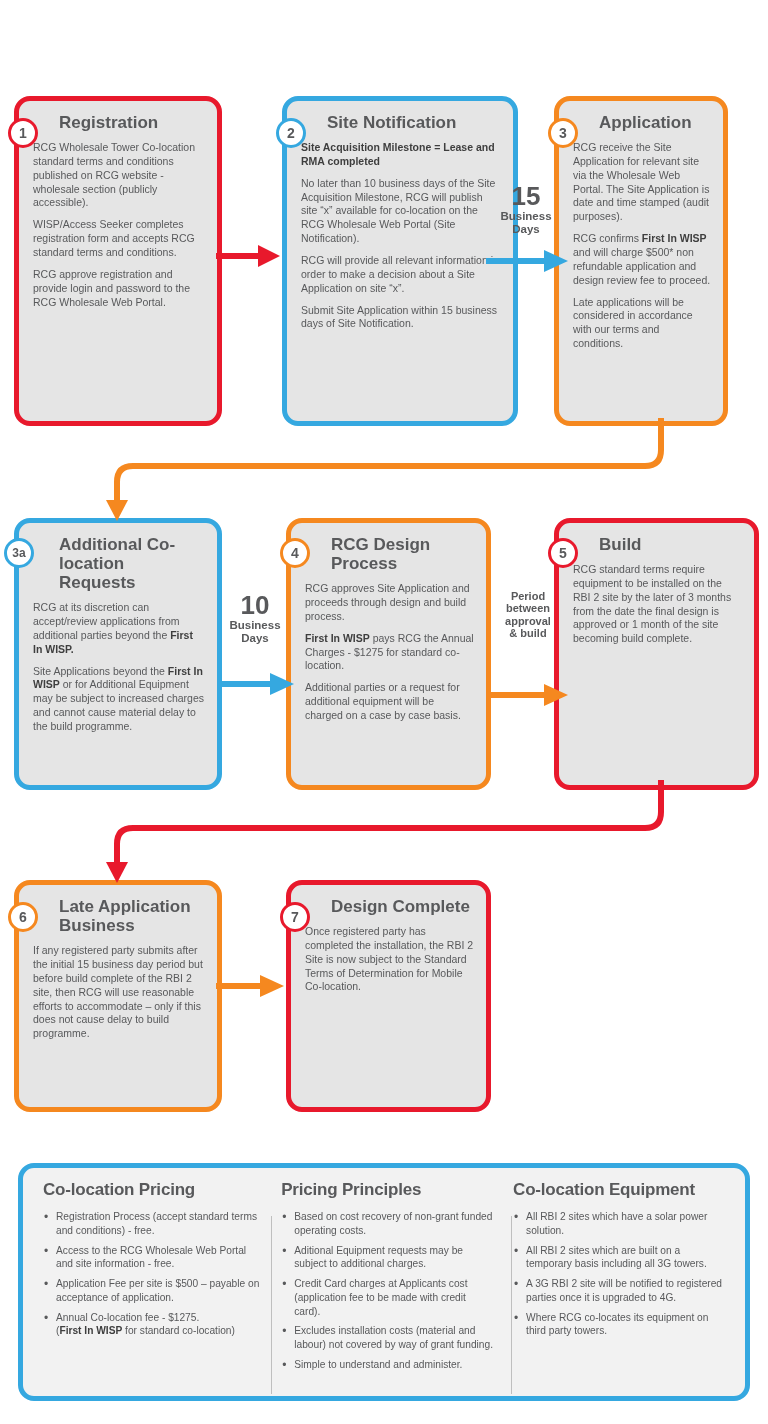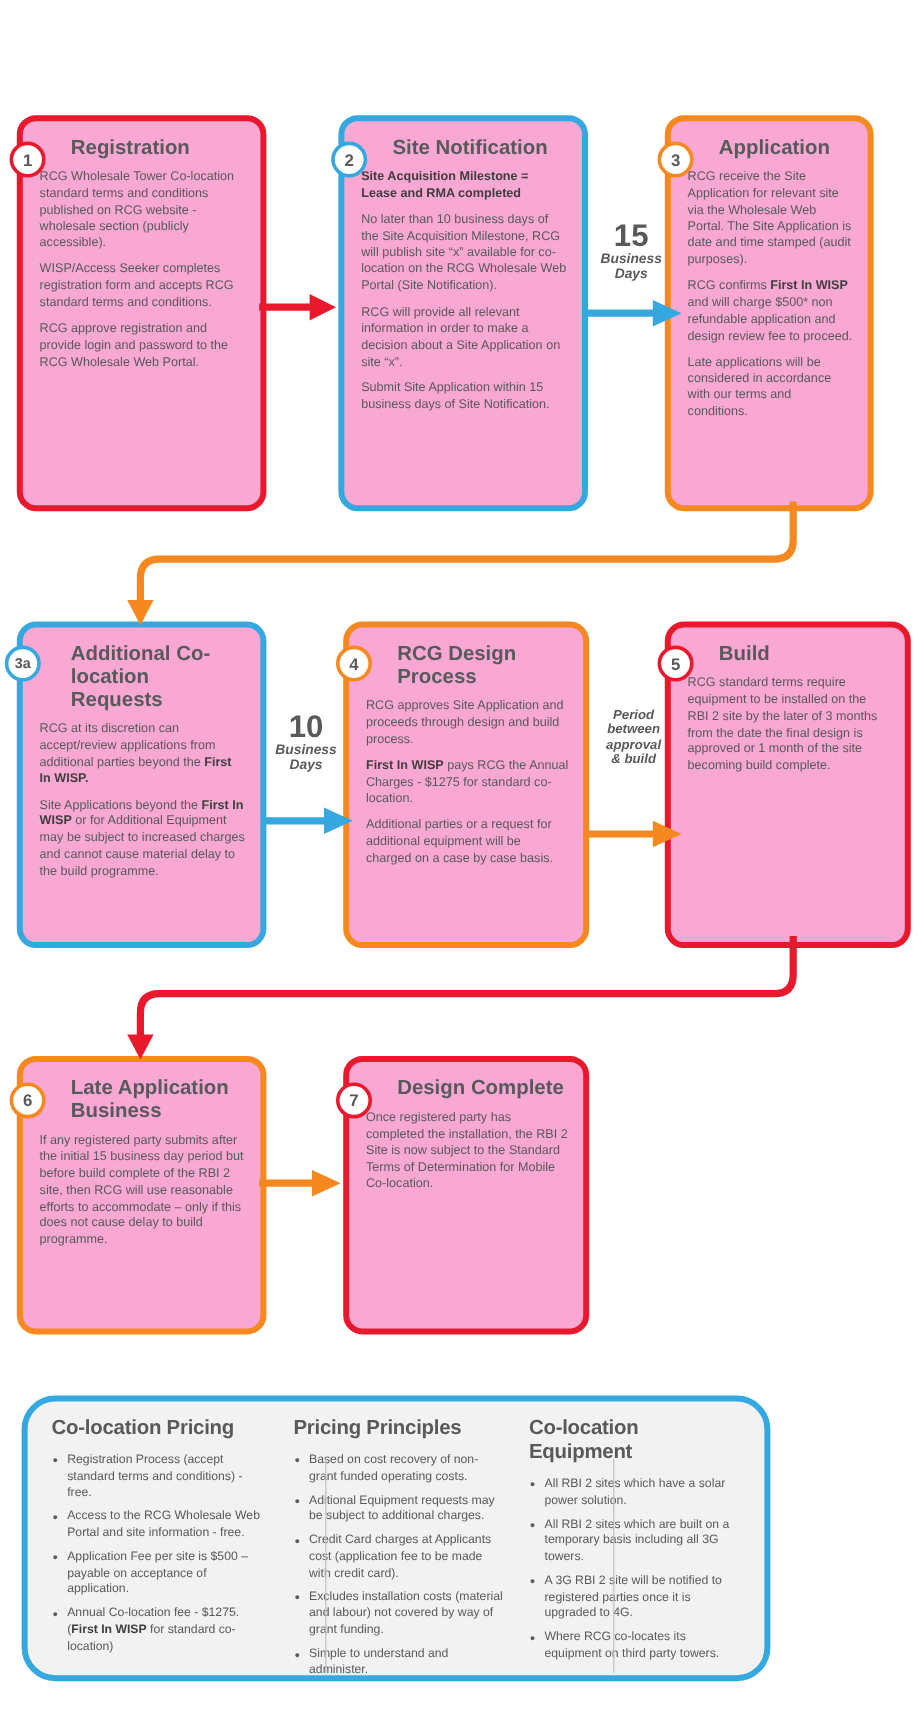--- a/index.html
+++ b/index.html
@@ -28,21 +28,21 @@
     color: #58595b;
     letter-spacing: -0.3px;
   }
 
   
   .step {
     position: absolute;
     border-width: 5px;
     border-style: solid;
     border-radius: 16px;
-    background: #f9a8d4;
+    background: #e5e5e5;
     padding: 10px 12px 10px 14px;
     overflow: hidden;
   }
   .step.red    { border-color: #e8192c; }
   .step.blue   { border-color: #35a8e0; }
   .step.orange { border-color: #f5881f; }
 
   .step-head {
     display: block;
     font-size: 17px;
@@ -96,34 +96,33 @@
     font-size: 26px;
     font-weight: bold;
     line-height: 1;
     margin-bottom: 1px;
   }
   .dur .sm {
     display: block;
     font-size: 11.5px;
     font-weight: bold;
     line-height: 1.12;
-    font-style: italic;
   }
   .dur.small-text .sm { font-size: 11px; }
 
   
   .conn { position: absolute; z-index: 1; }
 
   
   .panel {
     position: absolute;
     left: 18px; top: 1163px;
-    width: 624px; height: 238px;
+    width: 732px; height: 238px;
     border: 5px solid #35a8e0;
-    border-radius: 28px;
+    border-radius: 16px;
     background: #f2f2f2;
     display: flex;
     padding: 12px 10px 10px 10px;
   }
   .panel-col {
     flex: 1;
     padding: 0 10px;
     position: relative;
   }
   .panel-col + .panel-col { border-left: 1px solid #c9c9c9; }
@@ -191,21 +190,21 @@
   </div>
   <div class="badge red" style="left:8px; top:118px;">
       <span>1</span>
     </div>
 
   <svg class="harrow" style="left:214px; top:238px; width:68px; height:36px;" viewBox="0 0 68 36">
     <path d="M 2 18 L 48 18" stroke="#e8192c" stroke-width="6" fill="none"></path>
     <path d="M 44 7 L 66 18 L 44 29 Z" fill="#e8192c"></path>
   </svg>
 
-  <div class="step blue" style="left:282px; top:96px; width:208px; height:330px;">
+  <div class="step blue" style="left:282px; top:96px; width:236px; height:330px;">
     <span class="step-head">Site Notification</span>
     <div class="step-body">
       <p style="font-weight:bold;color:#3e3e3e;">Site Acquisition Milestone = Lease and RMA completed</p>
       <p>No later than 10 business days of the Site Acquisition Milestone, RCG will publish site “x” available for co-location on the RCG Wholesale Web Portal (Site Notification).</p>
       <p>RCG will provide all relevant information in order to make a decision about a Site Application on site “x”.</p>
       <p>Submit Site Application within 15 business days of Site Notification.</p>
     </div>
   </div>
   <div class="badge blue" style="left:276px; top:118px;">
       <span>2</span>

